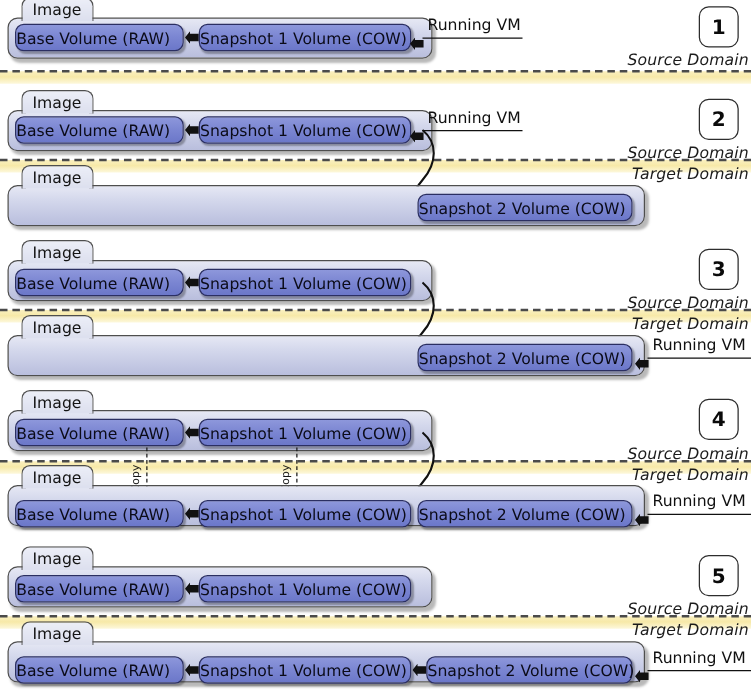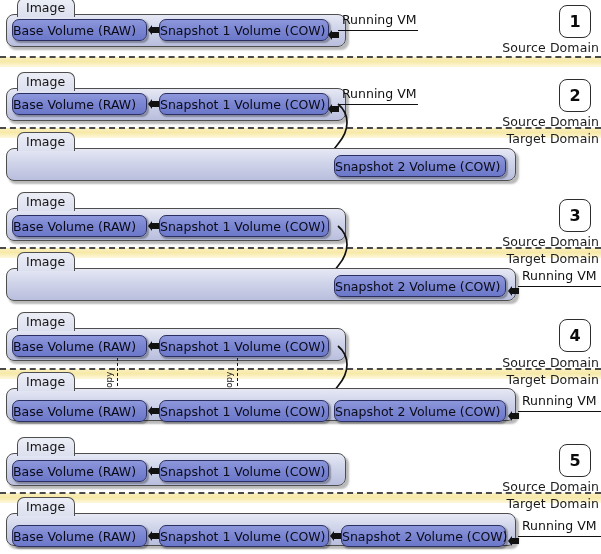--- a/index.html
+++ b/index.html
@@ -14,21 +14,21 @@
   .divider{
     position:absolute;left:0;width:601px;height:10px;
     background:linear-gradient(to bottom,#faf0c0 0%,#f7e9a8 45%,#fdf8dc 100%);
   }
   .divider::before{
     content:"";position:absolute;left:0;top:-1px;width:601px;height:0;
     border-top:2px dashed #4a4a4a;
   }
   .dom-label{
     position:absolute;right:2px;font-size:12.5px;color:#1b1b1b;
-    white-space:nowrap;letter-spacing:.1px;
+    white-space:nowrap;letter-spacing:.1px;font-style:italic;
   }
 
   
   .image-box{
     position:absolute;
     border:1.6px solid #4e4e4e;
     border-radius:8px;
     background:linear-gradient(to bottom,#e6e8f4 0%,#d4d8ec 35%,#b9bedd 100%);
     box-shadow:2.5px 3px 2px rgba(0,0,0,.28);
     box-sizing:border-box;

